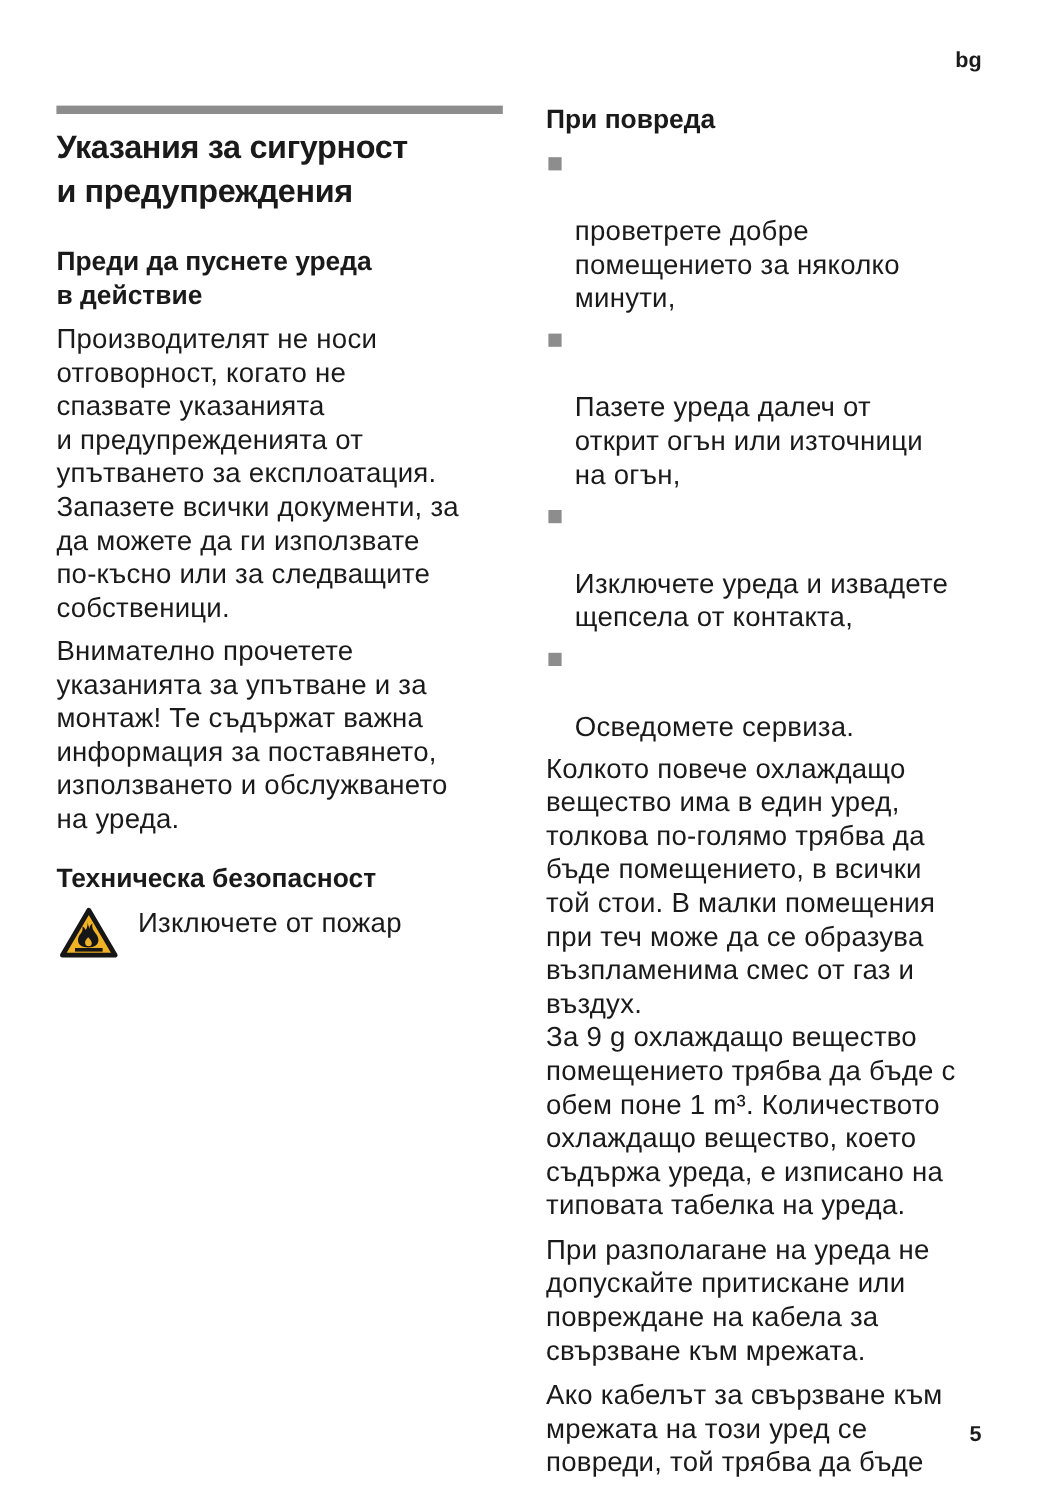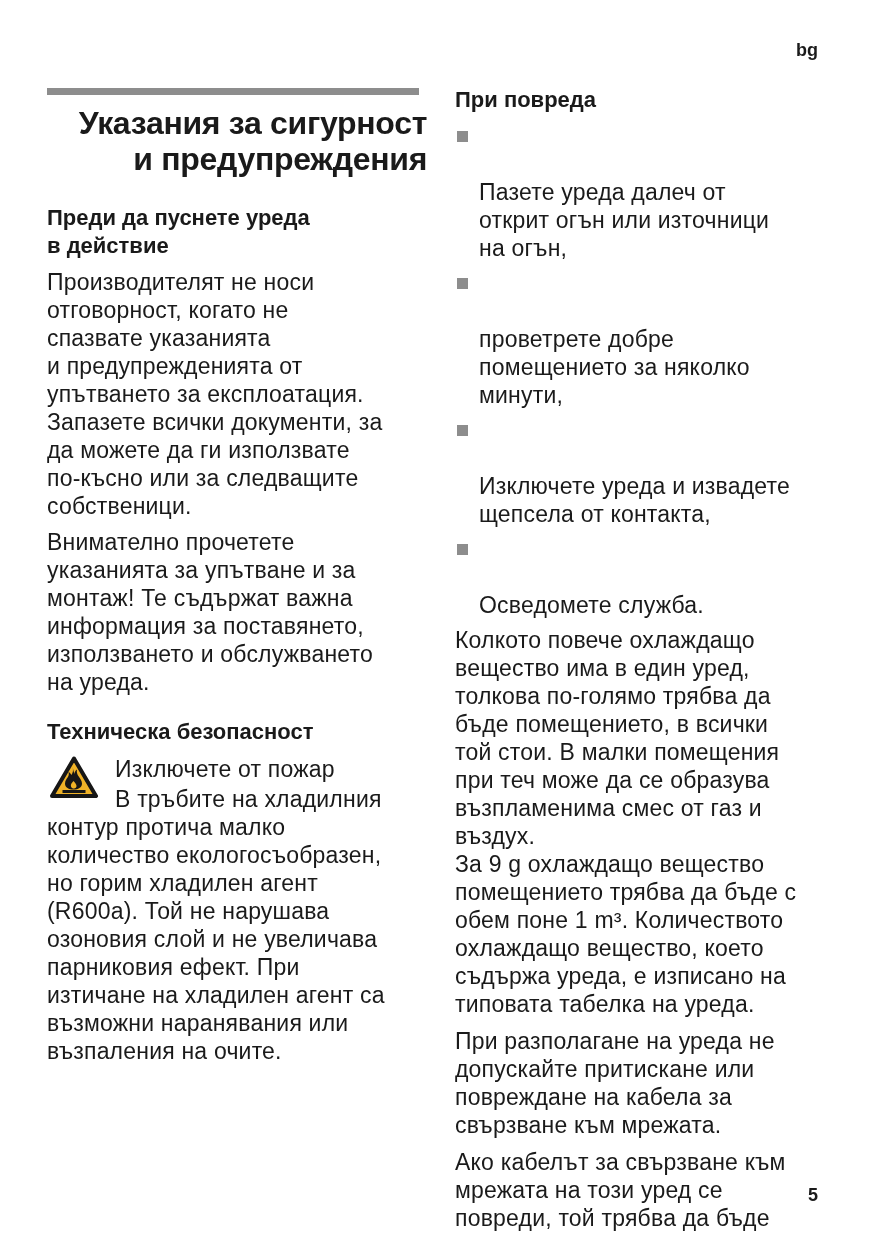--- a/index.html
+++ b/index.html
@@ -38,26 +38,25 @@
     top: 86px;
     width: 380px;
   }
   .rule {
     width: 372px;
     height: 7px;
     background: #8d8d8d;
   }
   .doc-title {
     margin: 10px 0 0 0;
-    font-size: 32px;
+    font-size: 27px;
     line-height: 36px;
     font-weight: bold;
     letter-spacing: -0.3px;
     white-space: pre-line;
-    text-align: right;
   }
   .section-h {
     font-size: 22px;
     line-height: 28px;
     font-weight: bold;
     margin: 0;
     white-space: pre-line;
   }
   .col-left .section-h.first { margin-top: 27px; }
   .col-left .section-h.second { margin-top: 22px; }
@@ -149,57 +148,47 @@
     <h2 class="section-h second">Техническа безопасност</h2>
 
     <div class="warning">
       <svg class="warn-icon" viewBox="0 0 100 88" aria-hidden="true">
         <path d="M50 7 L94 82 L6 82 Z" fill="#EFB227" stroke="#161616" stroke-width="8" stroke-linejoin="round"></path>
         <path d="M47 23 c2 7 1 12 -2 17 c-2 -3 -3 -5 -6 -6 c2 6 -1 10 -4 14 c-2 3 -3 6 -3 9 c0 8 8 12 17 12 c9 0 17 -4 17 -12 c0 -7 -5 -11 -8 -16 c-2 -4 -3 -8 -2 -12 c-3 2 -5 5 -5 9 c-2 -5 -3 -10 -4 -15 z" fill="#161616"></path>
         <path d="M49 52 c-4 4 -6 7 -5 11 c1 3 3 4 6 4 c3 0 5 -2 5 -5 c0 -4 -3 -6 -6 -10 z" fill="#EFB227"></path>
         <rect x="27" y="70" width="46" height="6" fill="#161616"></rect>
       </svg>
       <p class="warn-title">Изключете от пожар</p>
-      <p class="warn-body">В тръбите на хладилния
-контур протича малко
-количество екологосъобразен,
-но горим хладилен агент
-(R600a). Той не нарушава
-озоновия слой и не увеличава
-парниковия ефект. При
-изтичане на хладилен агент са
-възможни наранявания или
-възпаления на очите.</p>
     </div>
   </div>
 
   <div class="col-right">
     <h2 class="section-h">При повреда</h2>
 
     <ul class="bullets">
+      <li class="bullet-item">
+        <span class="bullet-square"></span>
+        <span>проветрете добре
+помещението за няколко
+минути,</span>
+      </li>
       <li class="bullet-item">
         <span class="bullet-square"></span>
         <span>Пазете уреда далеч от
 открит огън или източници
 на огън,</span>
       </li>
       <li class="bullet-item">
         <span class="bullet-square"></span>
-        <span>проветрете добре
-помещението за няколко
-минути,</span>
-      </li>
-      <li class="bullet-item">
-        <span class="bullet-square"></span>
         <span>Изключете уреда и извадете
 щепсела от контакта,</span>
       </li>
       <li class="bullet-item">
         <span class="bullet-square"></span>
-        <span>Осведомете служба.</span>
+        <span>Осведомете сервиза.</span>
       </li>
     </ul>
 
     <p class="body no-gap" style="margin-top:6px">Колкото повече охлаждащо
 вещество има в един уред,
 толкова по-голямо трябва да
 бъде помещението, в всички
 той стои. В малки помещения
 при теч може да се образува
 възпламенима смес от газ и

